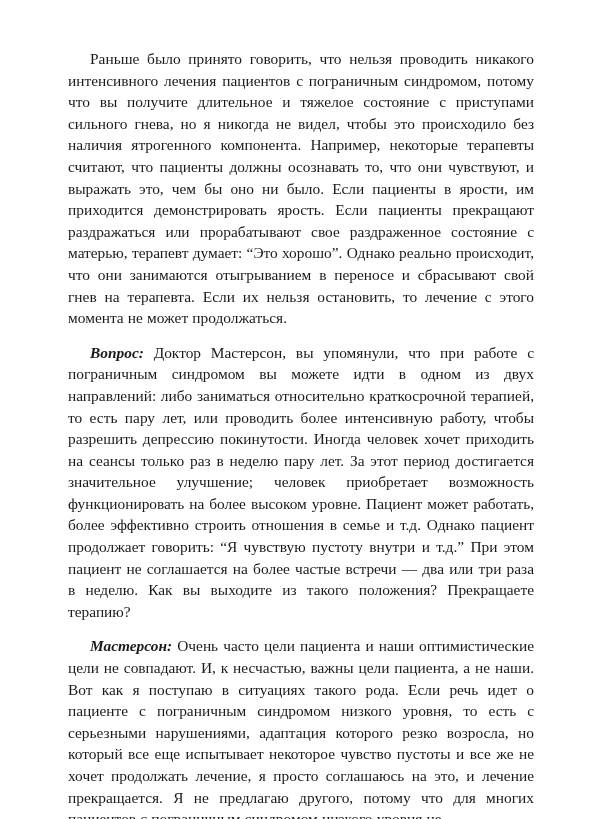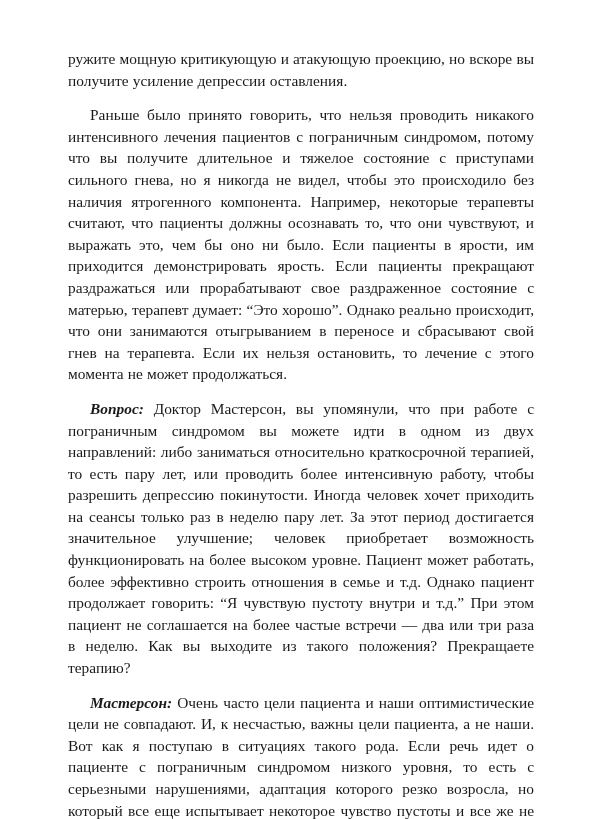--- a/index.html
+++ b/index.html
@@ -74,23 +74,20 @@
     color: #1a1a1a;
   }
 </style>
 </head>
 <body>
 
 <div class="page">
 
   <div class="text-block">
 
-    <p class="para">
-      <span>ружите мощную критикующую и атакующую проекцию, но вскоре вы получите усиление депрессии оставления.</span>
-    </p>
 
     <p class="para indent">
       <span>Раньше было принято говорить, что нельзя проводить никакого интенсивного лечения пациентов с пограничным синдромом, потому что вы получите длительное и тяжелое состояние с приступами сильного гнева, но я никогда не видел, чтобы это происходило без наличия ятрогенного компонента. Например, некоторые терапевты считают, что пациенты должны осознавать то, что они чувствуют, и выражать это, чем бы оно ни было. Если пациенты в ярости, им приходится демонстрировать ярость. Если пациенты прекращают раздражаться или прорабатывают свое раздраженное состояние с матерью, терапевт думает: “Это хорошо”. Однако реально происходит, что они занимаются отыгрыванием в переносе и сбрасывают свой гнев на терапевта. Если их нельзя остановить, то лечение с этого момента не может продолжаться.</span>
     </p>
 
     <p class="para indent gap-before">
       <span class="speaker">Вопрос:</span><span> Доктор Мастерсон, вы упомянули, что при работе с пограничным синдромом вы можете идти в одном из двух направлений: либо заниматься относительно краткосрочной терапией, то есть пару лет, или проводить более интенсивную работу, чтобы разрешить депрессию покинутости. Иногда человек хочет приходить на сеансы только раз в неделю пару лет. За этот период достигается значительное улучшение; человек приобретает возможность функционировать на более высоком уровне. Пациент может работать, более эффективно строить отношения в семье и т.д. Однако пациент продолжает говорить: “Я чувствую пустоту внутри и т.д.” При этом пациент не соглашается на более частые встречи — два или три раза в неделю. Как вы выходите из такого положения? Прекращаете терапию?</span>
     </p>
 
     <p class="para indent gap-before">

